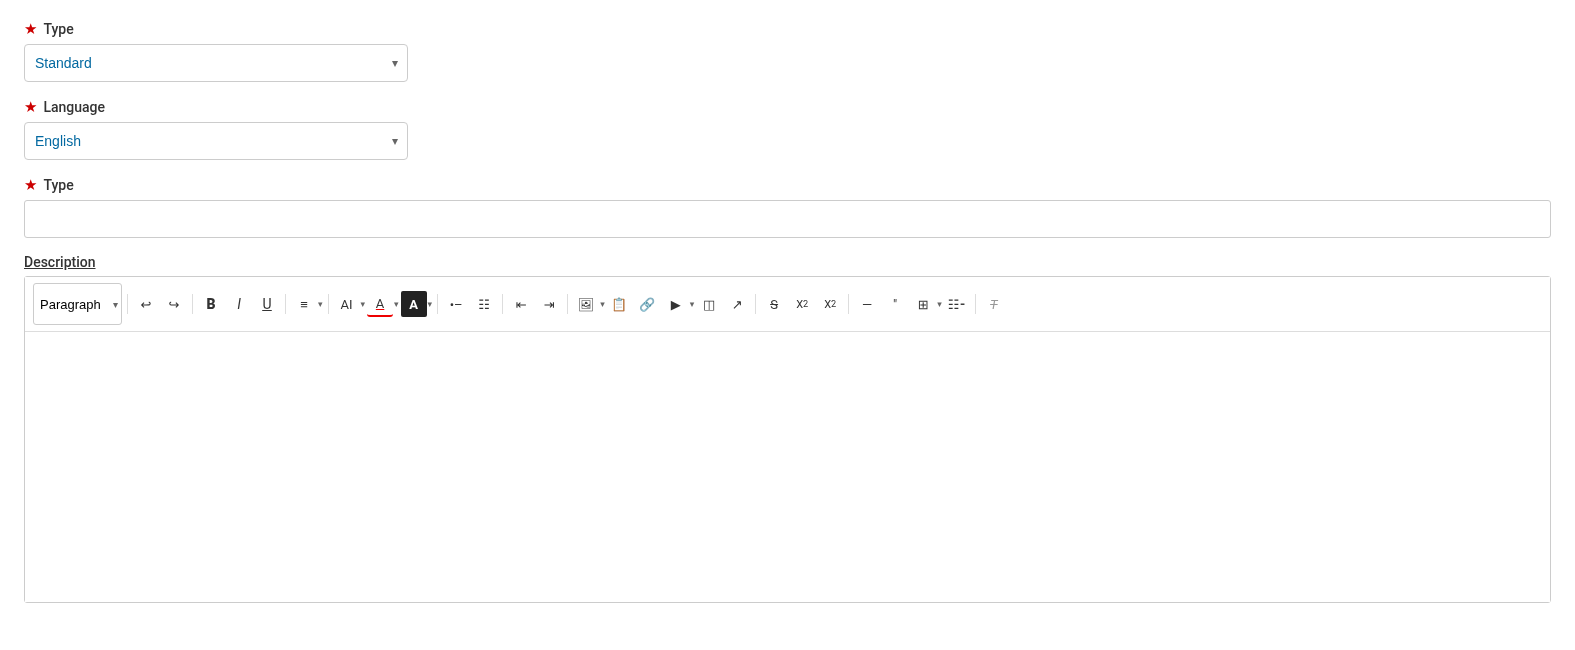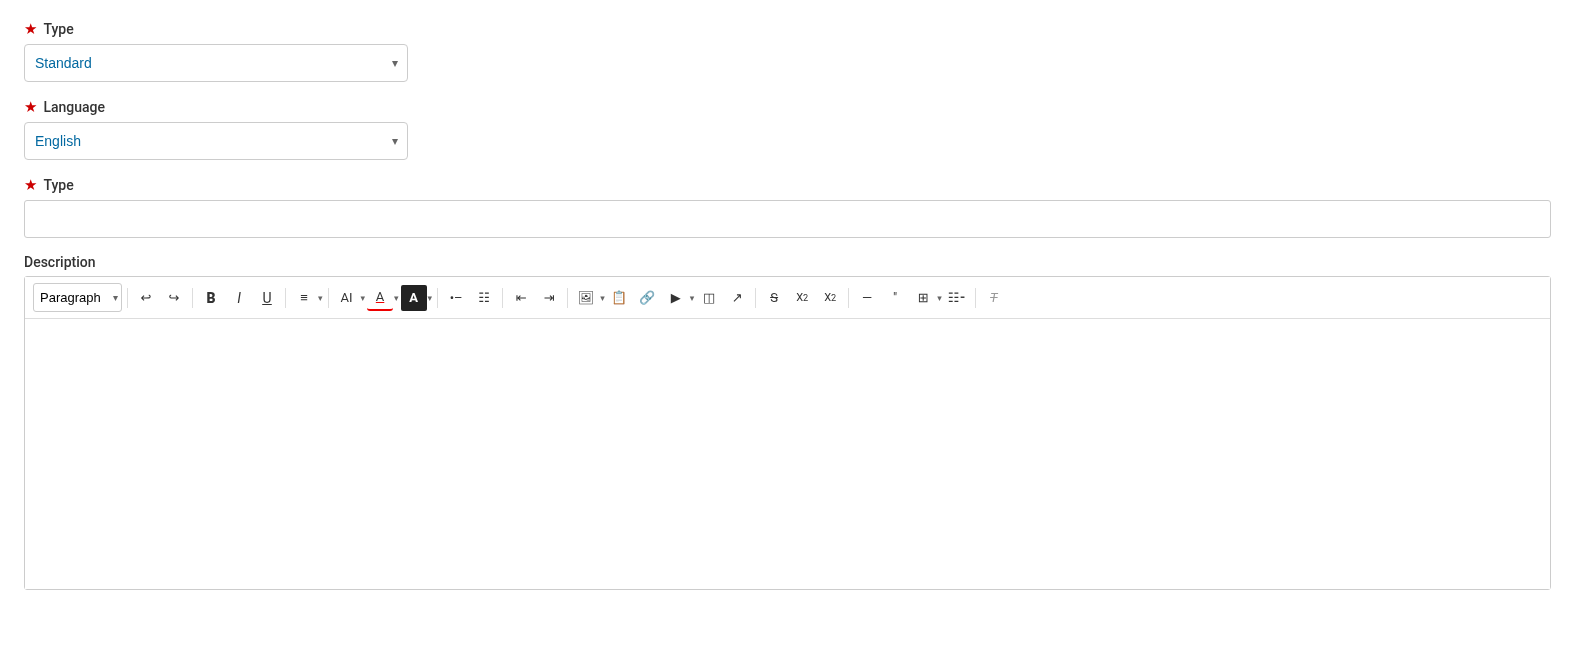--- a/index.html
+++ b/index.html
@@ -75,20 +75,21 @@
       font-size: 14px;
       color: #333;
       outline: none;
     }
 
     .description-label {
       font-size: 14px;
       font-weight: 500;
       color: #333;
       margin-bottom: 6px;
+      text-decoration: underline;
     }
 
     .editor-container {
       border: 1px solid #ccc;
       border-radius: 3px;
     }
 
     .editor-toolbar {
       display: flex;
       align-items: center;
@@ -120,21 +121,21 @@
     .toolbar-btn.underline { text-decoration: underline; font-size: 14px; }
 
     .toolbar-separator {
       width: 1px;
       height: 20px;
       background: #ddd;
       margin: 0 3px;
     }
 
     .paragraph-select {
-      height: 29px;
+      height: 42px;
       padding: 2px 20px 2px 6px;
       border: 1px solid #ccc;
       border-radius: 3px;
       font-size: 13px;
       background: #fff;
       cursor: pointer;
       appearance: none;
       -webkit-appearance: none;
       position: relative;
     }

